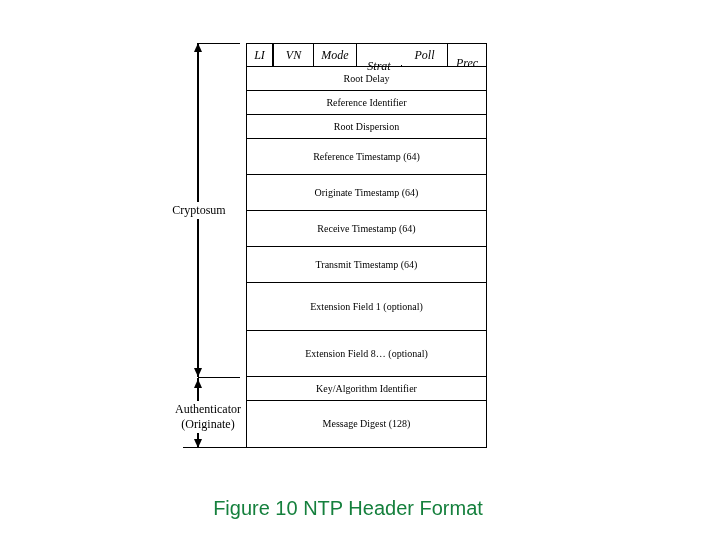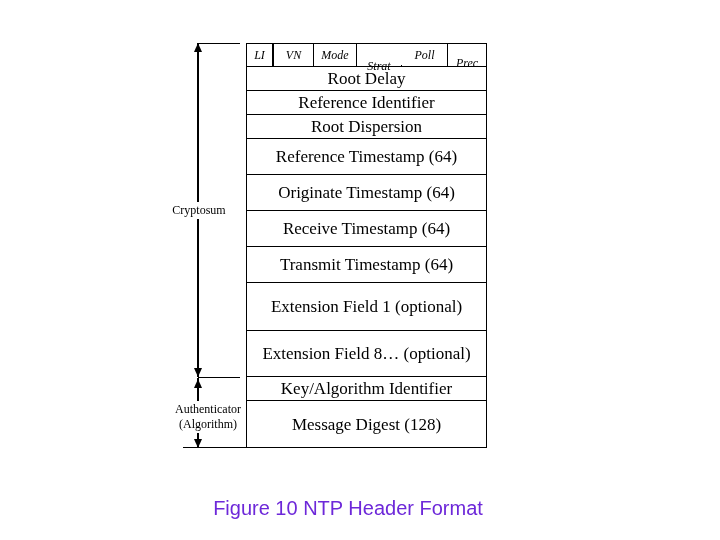--- a/index.html
+++ b/index.html
@@ -45,21 +45,21 @@
   .hdr-cell.c-strat{ width: 45px; margin-top: 21px; }
   .hdr-cell.c-poll { width: 46px; }
   .hdr-cell.c-prec { flex: 1; border-right: none; margin-top: 16px; }
 
   .t-row {
     box-sizing: border-box;
     border-bottom: 1px solid #000;
     display: flex;
     align-items: center;
     justify-content: center;
-    font-size: 17px;
+    font-size: 10px;
     line-height: 1;
   }
   .t-row:last-child { border-bottom: none; }
   .h24 { height: 24px; }
   .h36 { height: 36px; }
   .h48 { height: 48px; }
   .h46 { height: 46px; }
 
   
   .vline {
@@ -96,21 +96,21 @@
 
   
   .caption {
     position: absolute;
     left: 348px;
     top: 497px;
     transform: translateX(-50%);
     font-family: "Liberation Sans", sans-serif;
     font-size: 20px;
     line-height: 22px;
-    color: #6d28d9;
+    color: #15803d;
     white-space: nowrap;
   }
 </style>
 </head>
 <body>
 
 <div class="stage">
 
   <div class="ntp-table">
     <div class="hdr-row">
@@ -143,19 +143,19 @@
     <div class="side-label" style="left:199px; top:202px;">Cryptosum</div>
   </div>
 
   <div>
     <div class="vline" style="left:197px; top:378px; height:70px;"></div>
     <div class="tri up" style="left:194px; top:379px;"></div>
     <div class="tri down" style="left:194px; top:439px;"></div>
     <div class="tick" style="left:183px; top:447px; width:64px;"></div>
     <div class="side-label" style="left:208px; top:401px;">
       <div>Authenticator</div>
-      <div>(Algorithm)</div>
+      <div>(Originate)</div>
     </div>
   </div>
 
   <div class="caption">Figure 10 NTP Header Format</div>
 
 </div>
 
 </body></html>

